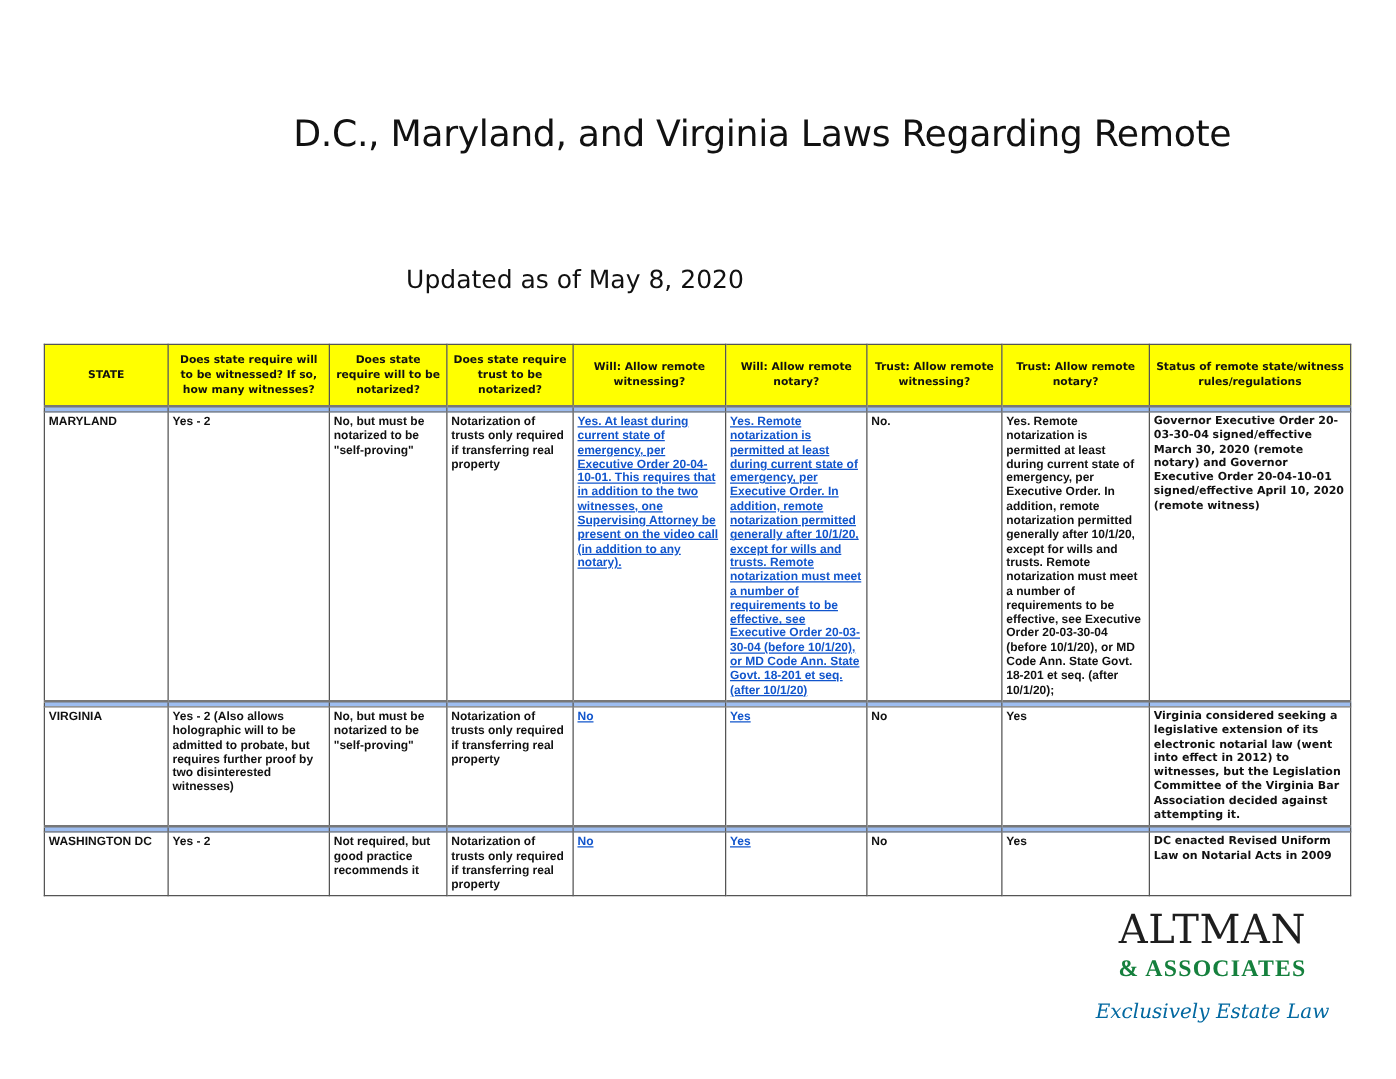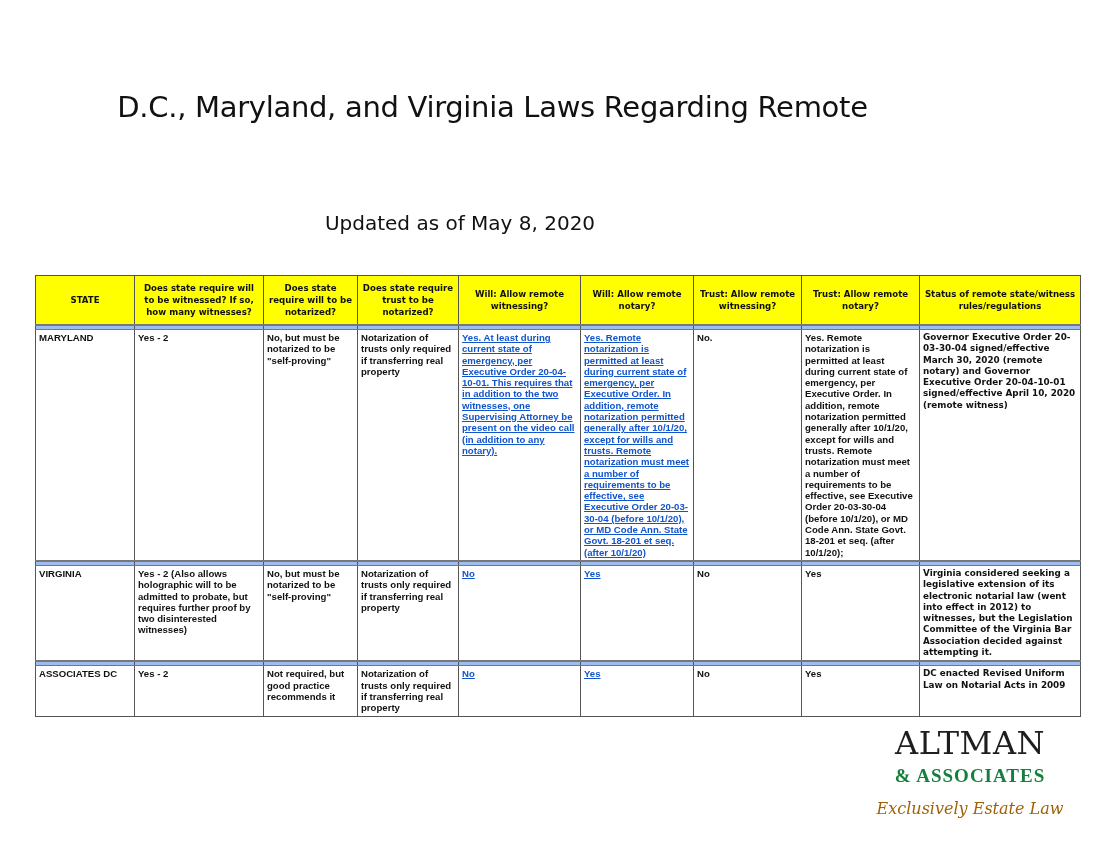--- a/index.html
+++ b/index.html
@@ -1,29 +1,29 @@
 <!DOCTYPE html>
 <html><head>
 <meta charset="utf-8">
 <style>
   html, body { margin:0; padding:0; background:#ffffff; }
   body { width:1117px; height:863px; position:relative; overflow:hidden; font-family:"DejaVu Sans", sans-serif; color:#111; }
-  .title { position:absolute; left:0; top:86px; width:985px; text-align:center; font-family:"DejaVu Sans", sans-serif; font-size:29px; line-height:43px; color:#111; letter-spacing:-0.3px; }
+  .title { position:absolute; left:0; top:86px; width:985px; text-align:right; font-family:"DejaVu Sans", sans-serif; font-size:29px; line-height:43px; color:#111; letter-spacing:-0.3px; }
   .subtitle { position:absolute; left:0; top:209px; width:920px; text-align:center; font-family:"DejaVu Sans", sans-serif; font-size:20px; line-height:28px; color:#111; }
   table.laws { position:absolute; left:35px; top:275px; width:1045px; border-collapse:collapse; table-layout:fixed; }
   table.laws th, table.laws td { border:1px solid #555; vertical-align:top; padding:2px 3px; }
   table.laws th { background:#ffff00; font-family:"DejaVu Sans", sans-serif; font-weight:bold; font-size:8.6px; line-height:12px; text-align:center; vertical-align:middle; height:44px; color:#111; }
   table.laws td { font-family:"Liberation Sans", sans-serif; font-weight:bold; font-size:9.6px; line-height:11.3px; color:#111;margin-top:28px; }
   table.laws td.sans2 { font-family:"DejaVu Sans", sans-serif; font-size:8.8px; line-height:11.3px; }
   tr.sep td { height:3px; padding:0; background:#9dbdf0; border-top:2px solid #777; border-bottom:1px solid #777; }
   a.lnk { color:#1155cc; text-decoration:underline; }
   .logo { position:absolute; left:870px; top:722px; width:200px; }
   .logo-main { font-family:"DejaVu Serif", serif; font-size:32px; line-height:42px; letter-spacing:0.5px; color:#1e1e1e; text-align:center; }
   .logo-sub { font-family:Liberation Serif, serif; font-weight:bold; font-size:19px; line-height:24px; color:#15803d; letter-spacing:1px; text-align:center; }
-  .logo-tag { font-family:"DejaVu Serif", serif; font-style:italic; font-size:16px; line-height:26px; color:#a16207; text-align:center; margin-top:8px; }
+  .logo-tag { font-family:"DejaVu Serif", serif; font-style:italic; font-size:16px; line-height:26px; color:#0369a1; text-align:center; margin-top:8px; }
 </style>
 </head>
 <body>
 
 <div class="title">
   <div>D.C., Maryland, and Virginia Laws Regarding Remote</div>
 </div>
 <div class="subtitle">Updated as of May 8, 2020</div>
 
 <table class="laws">
@@ -101,21 +101,21 @@
         <td></td>
         <td></td>
         <td></td>
         <td></td>
         <td></td>
         <td></td>
         <td></td>
         <td></td>
       </tr>
     <tr style="height:46px">
-      <td>ASSOCIATES DC</td>
+      <td>WASHINGTON DC</td>
       <td>Yes - 2</td>
       <td>Not required, but good practice recommends it</td>
       <td>Notarization of trusts only required if transferring real property</td>
       <td><a class="lnk">No</a></td>
       <td><a class="lnk">Yes</a></td>
       <td>No</td>
       <td>Yes</td>
       <td class="sans2">DC enacted Revised Uniform Law on Notarial Acts in 2009</td>
     </tr>
   </tbody>

